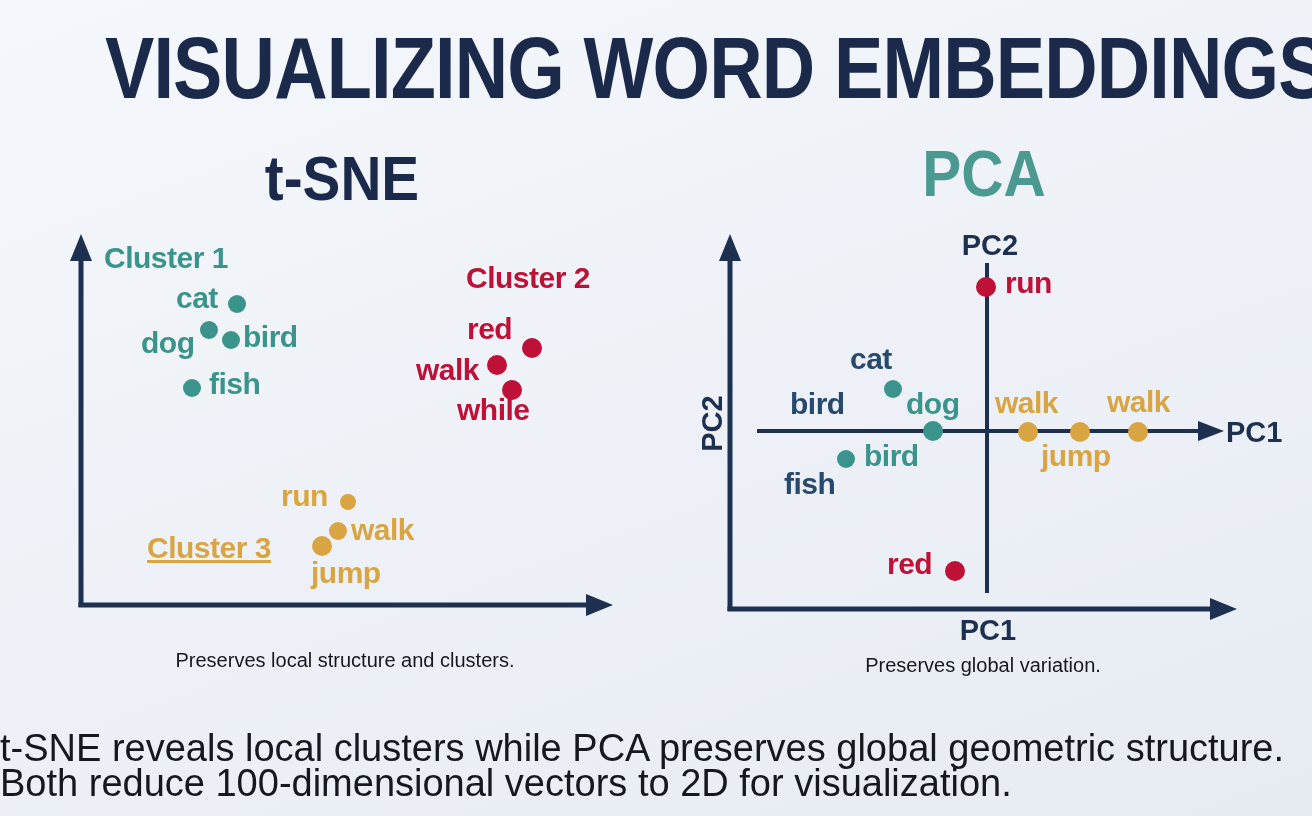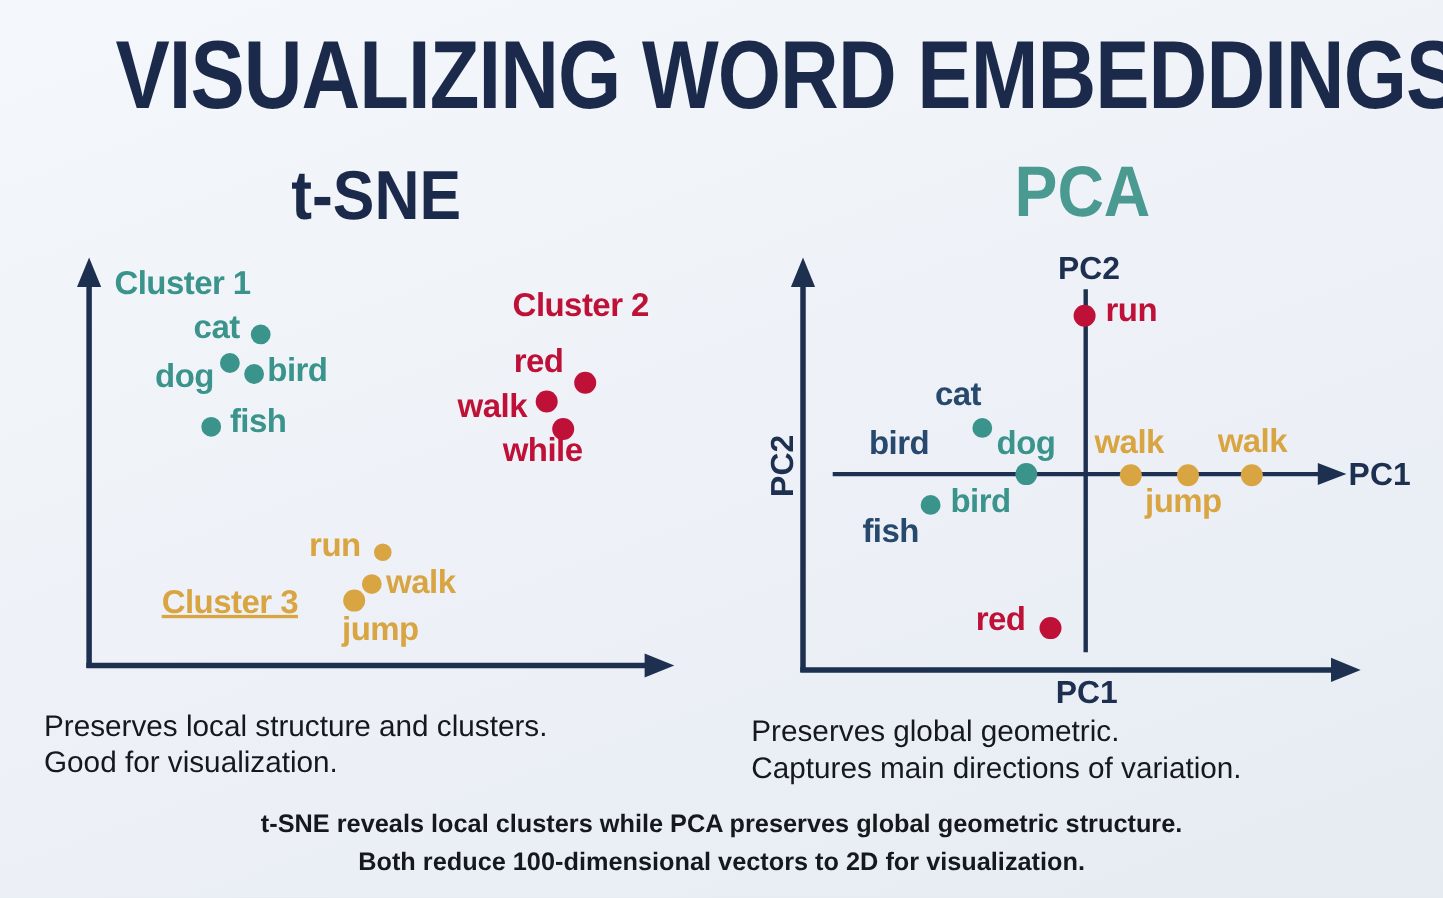--- a/index.html
+++ b/index.html
@@ -27,27 +27,27 @@
        letter-spacing:-0.5px; line-height:1.05; white-space:nowrap; }
   .dot { position:absolute; border-radius:50%; }
 
   .axis-label { position:absolute; font-weight:700; font-size:29px; color:#1d3050;
                 line-height:1; text-align:center; white-space:nowrap; }
   .pca-rot-pc2   { left:682px; top:409px; width:60px; transform:rotate(-90deg); }
   .pca-bottom-pc1{ left:938px; top:616px; width:100px; }
   .pca-inner-pc2 { left:940px; top:231px; width:100px; }
   .pca-inner-pc1 { left:1226px; top:418px; width:70px; text-align:left; }
 
-  .caption { position:absolute; font-size:27px; line-height:33px;
+  .caption { position:absolute; text-align:center; font-size:20px; line-height:33px;
              color:#15181c; }
   .tsne-caption { left:40px;  width:610px; top:644px; }
   .pca-caption  { left:683px; width:600px; top:649px; }
 
-  .footer { position:absolute; left:0; right:0; top:731px; text-align:center;
-            font-size:23px; line-height:35px; color:#15181c;font-weight:bold; }
+  .footer { position:absolute; left:0; right:0; top:731px; 
+            font-size:38px; line-height:35px; color:#15181c; }
 </style>
 </head>
 <body>
 
 <div class="stage">
 
   <h1 class="main-title">VISUALIZING WORD EMBEDDINGS</h1>
 
   <h2 class="panel-title tsne-title">t-SNE</h2>
   <h2 class="panel-title pca-title">PCA</h2>
@@ -116,25 +116,23 @@
       <div class="dot" style="left: 1128px; top: 422px; height: 20px; width: 20px; background: rgb(217, 165, 66);"></div>
       <div class="word-label" style="left: 864px; top: 440px; color: rgb(58, 148, 140);">bird</div>
       <div class="dot" style="left: 837px; top: 450px; height: 18px; width: 18px; background: rgb(58, 148, 140);"></div>
       <div class="word-label" style="left: 784px; top: 468px; color: rgb(39, 73, 109);">fish</div>
       <div class="word-label" style="left: 887px; top: 548px; color: rgb(191, 17, 55);">red</div>
       <div class="dot" style="left: 945px; top: 561px; height: 20px; width: 20px; background: rgb(191, 17, 55);"></div>
     </div>
 
   <p class="caption tsne-caption">
     <span>Preserves local structure and clusters.</span><br>
-    <span>Good for visualization.</span>
   </p>
   <p class="caption pca-caption">
-    <span>Preserves global geometric.</span><br>
-    <span>Captures main directions of variation.</span>
+    <span>Preserves global variation.</span><br>
   </p>
 
   <p class="footer">
     <span>t-SNE reveals local clusters while PCA preserves global geometric structure.</span><br>
     <span>Both reduce 100-dimensional vectors to 2D for visualization.</span>
   </p>
 
 </div>
 
 </body></html>

